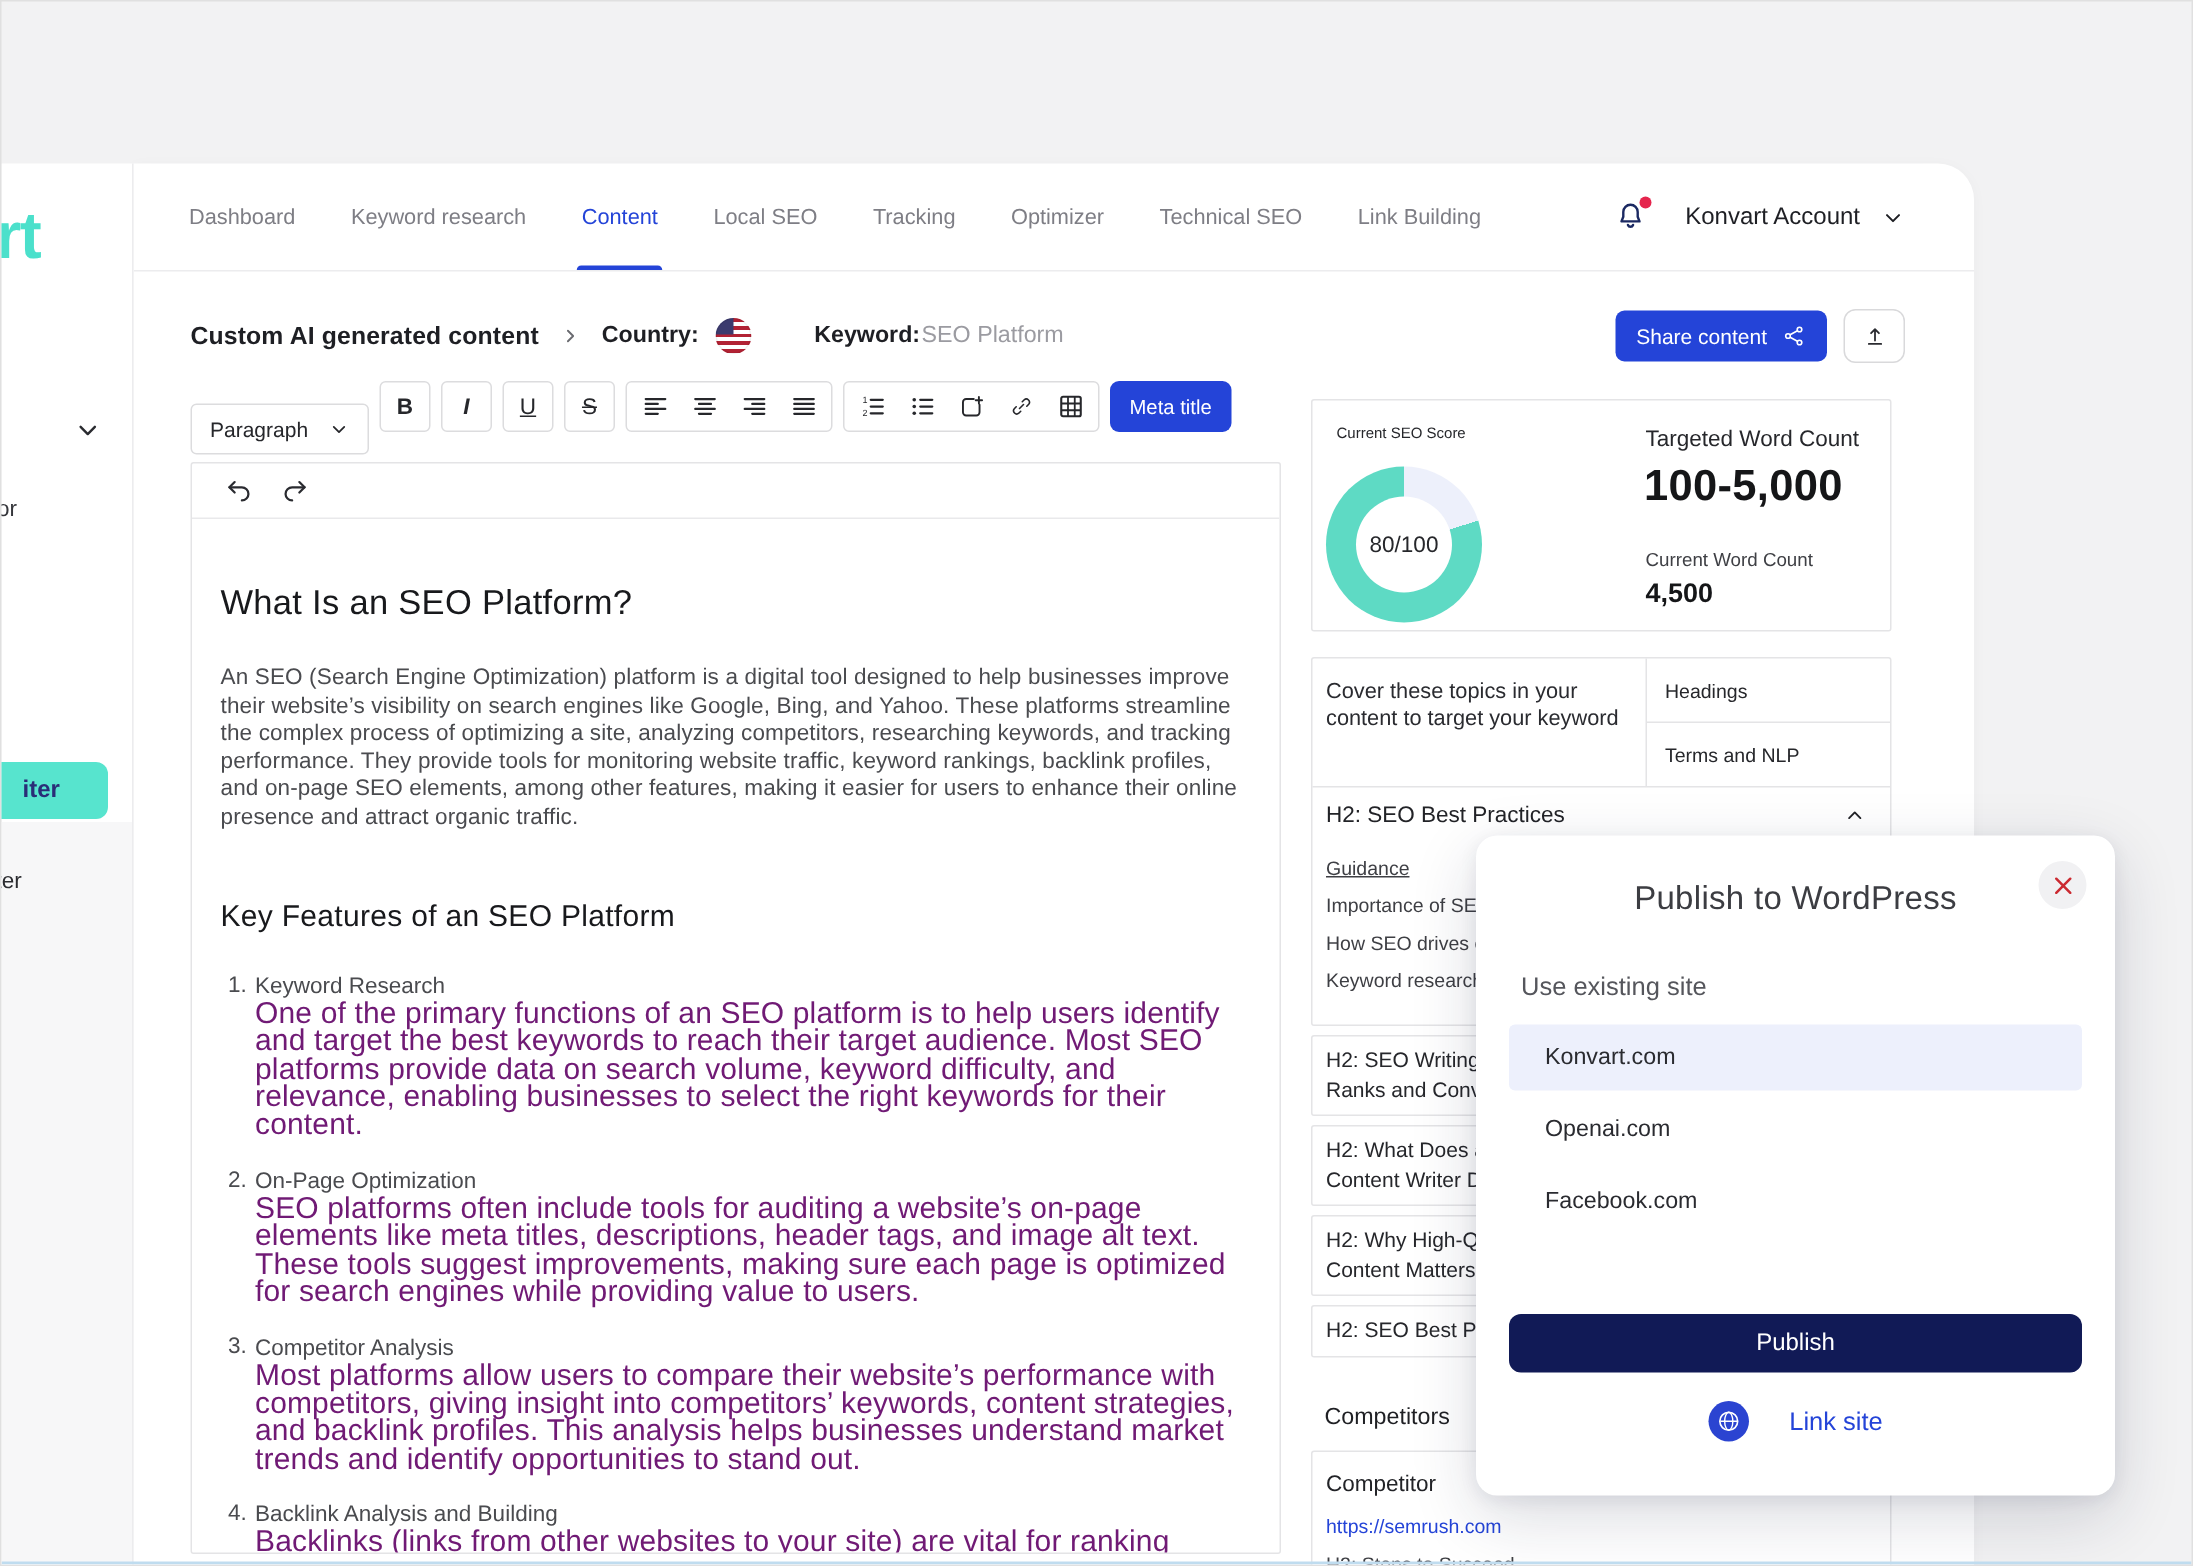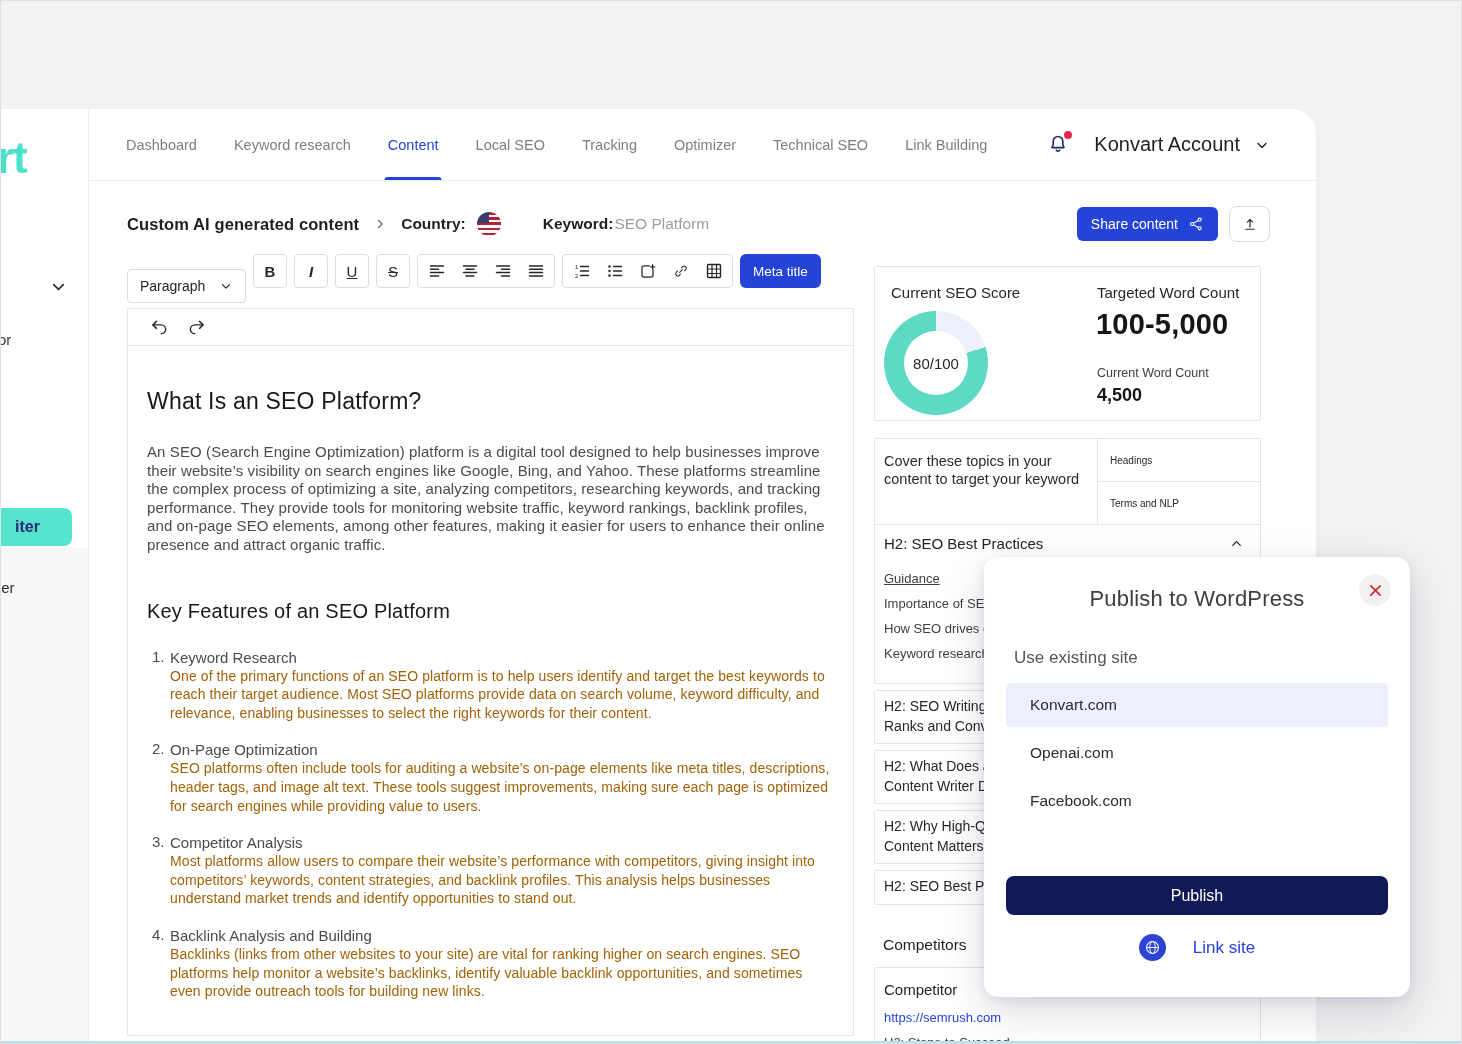--- a/index.html
+++ b/index.html
@@ -23,21 +23,21 @@
 
   
   .nav { position:absolute; left:0; top:0; right:0; height:72px; border-bottom:1px solid #ECECEE; display:flex; align-items:stretch; padding:0 46px 0 37px; }
   .tabs { display:flex; gap:37px; }
   .tab { display:flex; align-items:center; font-size:14.5px; color:#7E7E85; cursor:pointer; position:relative; }
   .tab.active { color:#2444D8; font-weight:500; }
   .tab.active::after { content:""; position:absolute; left:50%; transform:translateX(-50%); bottom:0; width:57px; height:3px; border-radius:3px 3px 0 0; background:#2444D8; }
   .nav-right { margin-left:auto; display:flex; align-items:center; gap:22px; }
   .bell-wrap { position:relative; width:26px; height:26px; }
   .bell-dot { position:absolute; top:-1px; right:0; width:8px; height:8px; border-radius:50%; background:#E5254D; }
-  .account { display:flex; align-items:center; gap:14px; font-size:20px; font-weight:500; color:#1E1F24; }
+  .account { display:flex; align-items:center; gap:14px; font-size:16px; font-weight:500; color:#1E1F24; }
 
   
   .crumb-row { position:absolute; top:97px; left:38px; right:46px; height:36px; display:flex; align-items:center; }
   .crumb-title { font-size:16.5px; font-weight:700; color:#1E1F24; letter-spacing:.1px; }
   .crumb-sep { margin:0 14px; color:#6A6B70; display:flex; }
   .crumb-label { font-size:15.5px; font-weight:700; color:#1E1F24; }
   .flag { width:24px; height:24px; border-radius:50%; margin-left:11px; background:
       linear-gradient(#3C3B6E,#3C3B6E) top left/52% 46% no-repeat,
       repeating-linear-gradient(#B22234 0 2.6px, #ffffff 2.6px 5.2px);
       box-shadow:inset 0 0 0 1px rgba(0,0,0,.06); }
@@ -62,41 +62,41 @@
   .editor { position:absolute; left:38px; top:199px; width:727px; height:728px; border:1px solid #E4E4E6; border-radius:2px; background:#fff; overflow:hidden; }
   .ed-top { height:37px; border-bottom:1px solid #E9E9EB; display:flex; align-items:center; gap:16px; padding-left:21px; }
   .ed-ic { border:none; background:transparent; color:#2A2B30; display:flex; cursor:pointer; }
   .ed-body { padding:42px 20px 0 19px; }
   .ed-h1 { font-size:23px; font-weight:500; color:#18191C; letter-spacing:.2px; margin-bottom:28px; }
   .ed-p { font-size:15px; line-height:18.6px; color:#4A4B4F; letter-spacing:.1px; }
   .ed-h2 { font-size:20px; font-weight:500; color:#18191C; margin:45px 0 25px; letter-spacing:.2px; }
   .ed-li { position:relative; padding-left:23px; margin-bottom:18px; }
   .ed-num { position:absolute; left:5px; top:0; font-size:15px; color:#4A4B4F; }
   .ed-li-title { font-size:15px; line-height:19px; color:#4A4B4F; }
-  .ed-li-body { font-size:14px; line-height:18.6px; color:#a16207; letter-spacing:.1px; }
+  .ed-li-body { font-size:20px; line-height:18.6px; color:#701a75; letter-spacing:.1px; }
 
   
   .rail { position:absolute; left:785px; top:157px; width:387px; }
   .card { border:1px solid #E4E4E6; border-radius:2px; background:#fff; }
   .score-card { position:relative; height:155px; margin-bottom:17px; }
-  .sc-title { position:absolute; left:16px; top:17px; font-size:15px; font-weight:500; color:#26272B; }
+  .sc-title { position:absolute; left:16px; top:17px; font-size:10px; font-weight:500; color:#26272B; }
   .donut { position:absolute; left:9px; top:44px; width:104px; height:104px; border-radius:50%;
            background:conic-gradient(#EDF0FB 0 72deg, #5EDAC4 72deg 360deg); }
   .donut::after { content:""; position:absolute; inset:20px; background:#fff; border-radius:50%; }
   .donut-label { position:absolute; left:9px; top:44px; width:104px; height:104px; display:flex; align-items:center; justify-content:center; font-size:15px; color:#26272B; z-index:1; }
   .twc-title { position:absolute; left:222px; top:17px; font-size:15px; font-weight:500; color:#26272B; }
   .twc-range { position:absolute; left:221px; top:41px; font-size:29px; font-weight:700; color:#151618; letter-spacing:.2px; }
   .cwc-label { position:absolute; left:222px; top:99px; font-size:12.5px; color:#3F4045; }
   .cwc-value { position:absolute; left:222px; top:118px; font-size:18px; font-weight:700; color:#151618; }
 
   .topics-card { margin-bottom:6px; }
   .tc-head { display:grid; grid-template-columns:222px 1fr; border-bottom:1px solid #E4E4E6; min-height:86px; }
   .tc-label { padding:13px 16px 8px 9px; font-size:14.5px; line-height:18px; color:#2A2B30; }
   .tc-tabs { border-left:1px solid #E4E4E6; display:flex; flex-direction:column; }
-  .tc-tab { flex:1; display:flex; align-items:center; padding-left:12px; font-size:10px; color:#26272B; cursor:pointer;text-align:center; }
+  .tc-tab { flex:1; display:flex; align-items:center; padding-left:12px; font-size:13px; color:#26272B; cursor:pointer;text-align:center; }
   .tc-tab + .tc-tab { border-top:1px solid #E4E4E6; }
   .tc-acc-head { height:36px; display:flex; align-items:center; justify-content:space-between; padding:0 16px 0 9px; font-size:15px; font-weight:500; color:#222327; cursor:pointer; }
   .tc-links { padding:0 9px 12px; }
   .tc-link { font-size:13px; color:#3E3F44; margin:10px 0; white-space:nowrap; overflow:hidden; cursor:pointer; }
   .tc-link.und { text-decoration:underline; }
 
   .h2-card { margin-bottom:6px; padding:6px 9px 7px; }
   .h2-line { font-size:14px; line-height:19.5px; color:#26272B; white-space:nowrap; overflow:hidden; }
   .h2-line:empty { display:none; }
 

